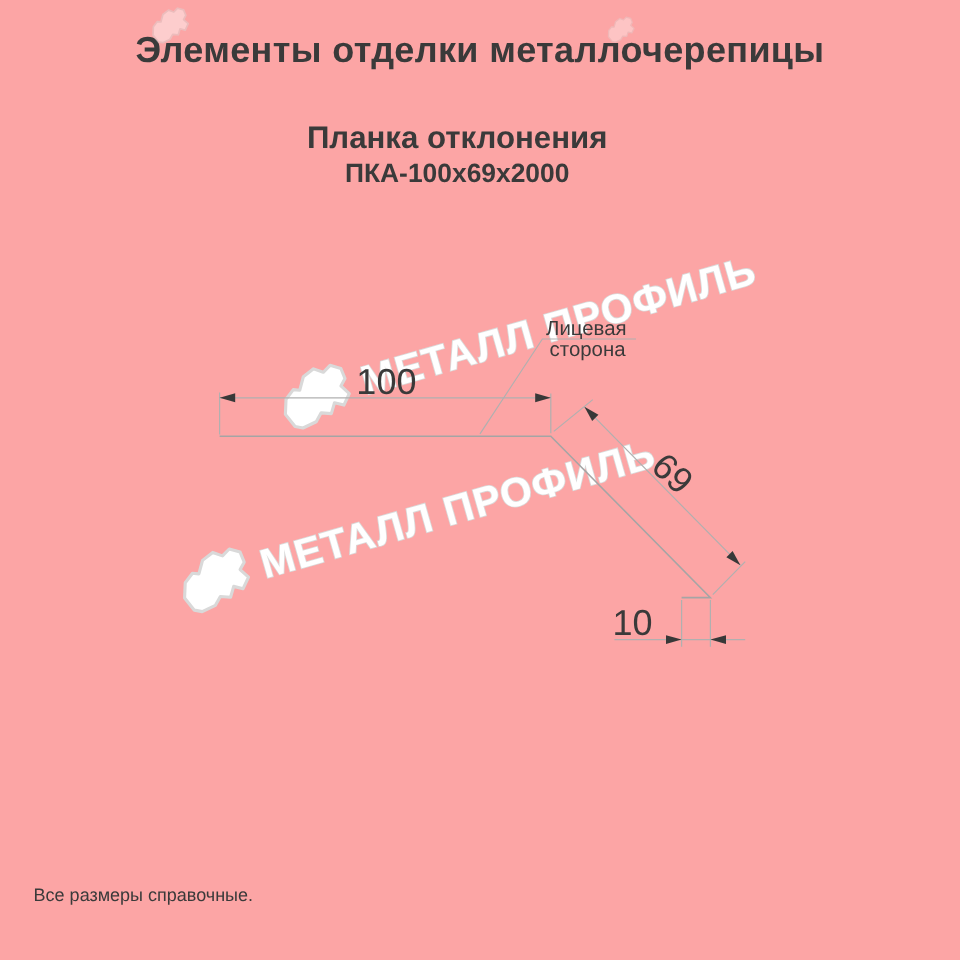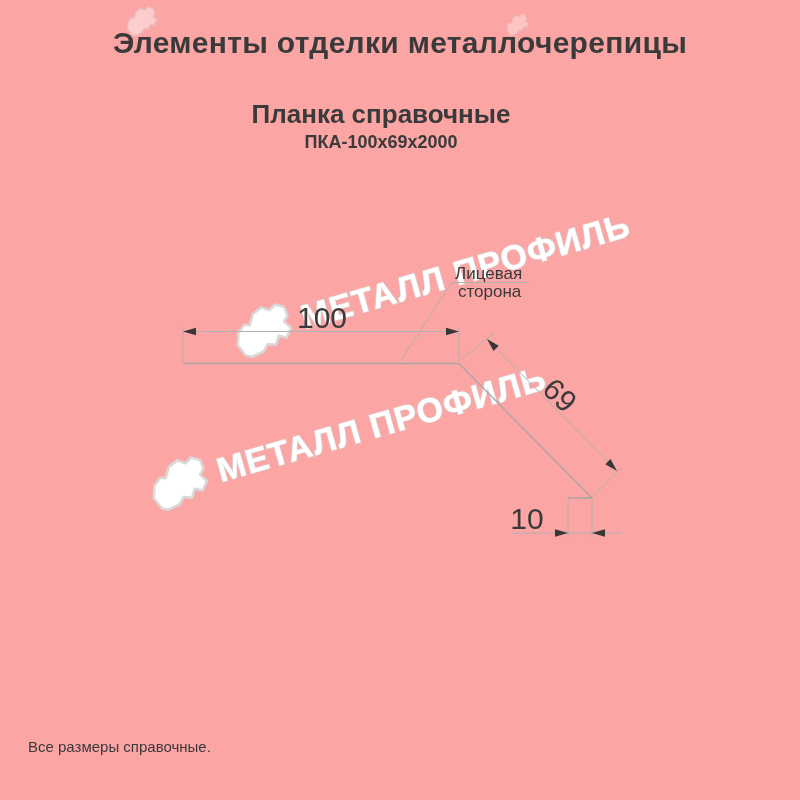--- a/index.html
+++ b/index.html
@@ -10,21 +10,21 @@
   .page-title{
     position:absolute;left:6px;top:26px;width:788px;text-align:center;
     font-size:30px;font-weight:bold;letter-spacing:0.3px;color:#3a3a3a;white-space:nowrap;
   }
   .product-name{
     position:absolute;left:0;top:99px;width:762px;text-align:center;
     font-size:26px;font-weight:bold;color:#3a3a3a;white-space:nowrap;
   }
   .product-code{
     position:absolute;left:0;top:132px;width:762px;text-align:center;
-    font-size:18px;font-weight:bold;color:#3a3a3a;white-space:nowrap;
+    font-size:22px;font-weight:bold;color:#3a3a3a;white-space:nowrap;
   }
   .drawing{position:absolute;left:0;top:0;width:800px;height:800px;}
   .footer-note{position:absolute;left:28px;font-size:15px;color:#3a3a3a;white-space:nowrap;}
   .note-1{top:738px;}
   .note-2{top:761px;}
 
   svg text{font-family:"Liberation Sans",sans-serif;fill:#3a3a3a;}
   .dim-text{font-size:30px;}
   .face-text{font-size:17px;}
   .wm-text{
@@ -35,21 +35,21 @@
   .thin-line{stroke:#b0b0b0;stroke-width:1;fill:none;}
   .profile-line{stroke:#a5a5a5;stroke-width:1.3;fill:none;stroke-linejoin:miter;}
   .arrow{fill:#383838;stroke:none;}
 </style>
 </head>
 <body>
 
 <div class="page">
 
   <div class="page-title">Элементы отделки металлочерепицы</div>
-  <div class="product-name">Планка справочные</div>
+  <div class="product-name">Планка отклонения</div>
   <div class="product-code">ПКА-100х69х2000</div>
 
   <svg class="drawing" viewBox="0 0 800 800" width="800" height="800" xmlns="http://www.w3.org/2000/svg">
 
     <g opacity="0.45" transform="translate(122,12) rotate(-16) scale(0.55)">
       <path class="wm-logo" d="M6,45 L1,33 L5,21 L13,15 L18,17 L24,7 L34,3 L41,8 L48,4 L56,9 L57,18 L52,23 L57,31 L50,39 L43,35 L38,43 L30,40 L24,46 L12,48 Z"></path>
     </g>
     <g opacity="0.35" transform="translate(503,18) rotate(-16) scale(0.4)">
       <path class="wm-logo" d="M6,45 L1,33 L5,21 L13,15 L18,17 L24,7 L34,3 L41,8 L48,4 L56,9 L57,18 L52,23 L57,31 L50,39 L43,35 L38,43 L30,40 L24,46 L12,48 Z"></path>
     </g>

